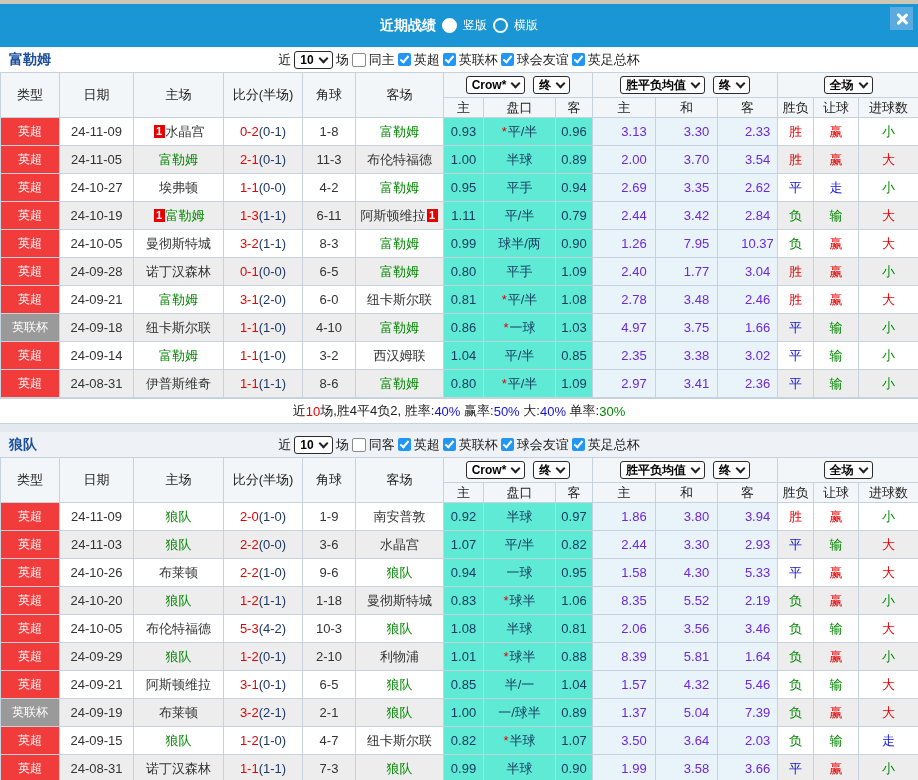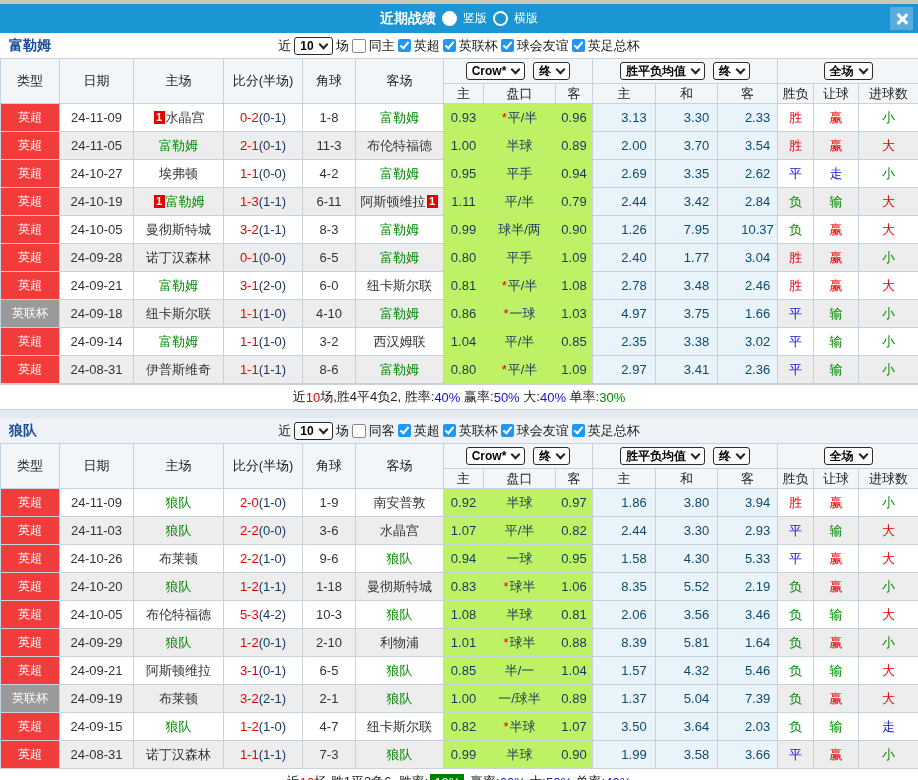--- a/index.html
+++ b/index.html
@@ -1,19 +1,19 @@
 <!DOCTYPE html>
 <html><head>
 <meta charset="utf-8">
 <style>
   html,body{margin:0;padding:0;width:918px;height:780px;overflow:hidden;background:#fff;
     font-family:"Liberation Sans","DejaVu Sans",sans-serif;}
   .topstrip{height:4px;background:#cdc7b5;}
   
-  .titlebar{height:29px;background:#1b96d4;position:relative;display:flex;align-items:center;justify-content:center;gap:6px;}
+  .titlebar{height:43px;background:#1b96d4;position:relative;display:flex;align-items:center;justify-content:center;gap:6px;}
   .titlebar .ttl{color:#fff;font-weight:bold;font-size:14px;}
   .titlebar .rlabel{color:#fff;font-size:12px;}
   .radio{display:inline-block;width:11px;height:11px;border:2px solid #fff;border-radius:50%;}
   .radio.on{background:#fff;}
   .radio.off{background:transparent;}
   .closebtn{position:absolute;right:5px;top:3px;width:23px;height:23px;background:#5aabdf;display:flex;align-items:center;justify-content:center;cursor:pointer;}
   .x-icon{position:relative;width:14px;height:14px;display:block;}
   .x-icon::before,.x-icon::after{content:"";position:absolute;left:6px;top:0;width:2.5px;height:14px;background:#fff;border-radius:1px;}
   .x-icon::before{transform:rotate(45deg);}
   .x-icon::after{transform:rotate(-45deg);}
@@ -41,22 +41,22 @@
   tbody tr:nth-child(even) td:not(.crow):not(.avg):not(.lg){background:#ededed;}
   td.lg{color:#fff;font-size:12px;}
   td.lg.red{background:#f23c3c;}
   td.lg.gray{background:#9a9a9a;}
   td.team-cell{cursor:pointer;}
   .focus{color:#008800;}
   .card-badge{display:inline-block;background:#e60000;color:#fff;font-size:11px;font-weight:bold;
     width:11px;height:13px;line-height:13px;vertical-align:1px;margin:0 1px;}
   .s-main{color:#e60000;}
   .s-half{color:#1f3864;}
-  td.crow{background:#bef264;color:#17375e;}
-  td.avg{background:#e8f3fa;color:#0c4a6e;padding-left:20px;}
+  td.crow{background:#5eead4;color:#17375e;}
+  td.avg{background:#e8f3fa;color:#6d28d9;padding-left:20px;}
   .star{color:#e60000;margin-right:1px;}
   td.res.r,.seg.r{color:#e60000;}
   td.res.b,.seg.b{color:#1414d4;}
   td.res.g,.seg.g{color:#008800;}
   .seg.k{color:#222;}
   .seg.badge{background:#008000;color:#fff;padding:1px 4px;margin:0 2px;}
   .summary{height:24px;display:flex;align-items:center;justify-content:center;font-size:13px;border-top:1px solid #c6d3de;white-space:pre;}
   .summary.last{height:26px;border-top:none;}
   .divider{height:8px;background:#e3e9ef;border-top:1px solid #c6d3de;}
   .hdr-group{display:flex;justify-content:center;gap:8px;}

